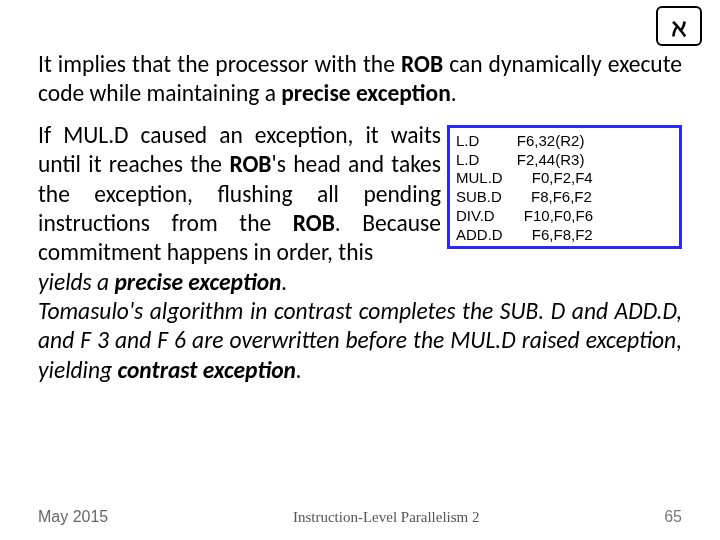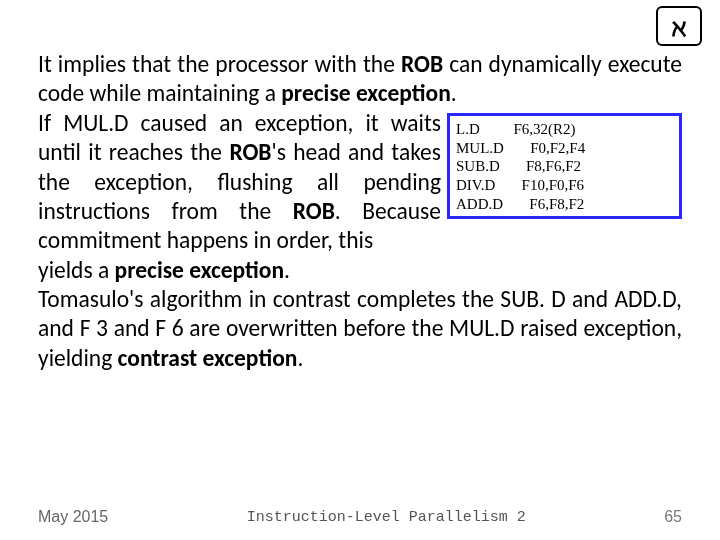--- a/index.html
+++ b/index.html
@@ -29,58 +29,59 @@
     position: absolute;
     top: 50px;
     left: 38px;
     right: 38px;
     font-size: 23.5px;
     line-height: 1.25;
     color: #000;
   }
   .para1 {
     text-align: justify;
-    margin-bottom: 0;
+    margin-bottom: 12px;
   }
   .row {
     display: flex;
     gap: 6px;
     align-items: flex-start;
   }
   .para2-wrap {
     flex: 1;
     text-align: justify;
   }
   .code-box {
     border: 3px solid #2828ff;
     padding: 4px 8px 2px 6px;
-    font-family: Liberation Serif, serif;
+    font-family: Liberation Sans, sans-serif;
     font-size: 15px;
     line-height: 1.25;
     color: #000;
     background: #fff;
     margin-top: 4px;
     min-width: 235px;
   }
   .code-row { white-space: pre; }
   .para3, .para4 {
     text-align: justify;
+    font-style: italic;
   }
   .footer {
     position: absolute;
     bottom: 14px;
     left: 38px;
     right: 38px;
     display: flex;
     align-items: center;
     font-size: 16px;
     color: #666;
   }
   .footer-date { flex: 0 0 auto; font-family: Arial, sans-serif; }
-  .footer-title { flex: 1; text-align: center; font-family: Liberation Mono, monospace; color: #555; font-size: 15px; }
+  .footer-title { flex: 1; text-align: center; font-family: Liberation Serif, serif; color: #555; font-size: 15px; }
   .footer-page { flex: 0 0 auto; font-family: Liberation Sans, sans-serif; color: #777; }
   b { font-weight: bold; }
 </style>
 </head>
 <body>
 
 <div class="logo">
   <span>ℵ</span>
 </div>
 
@@ -88,20 +89,21 @@
   <div class="para1">
     <span>It implies that the processor with the </span><b>ROB</b><span> can dynamically execute code while maintaining a </span><b>precise exception</b><span>.</span>
   </div>
 
   <div class="row">
     <div class="para2-wrap">
       <span>If MUL.D caused an exception, it waits until it reaches the </span><b>ROB</b><span>'s head and takes the exception, flushing all pending instructions from the </span><b>ROB</b><span>. Because commitment happens in order, this</span>
     </div>
     <div class="code-box">
       <div class="code-row">L.D         F6,32(R2)</div>
+      <div class="code-row">L.D         F2,44(R3)</div>
       <div class="code-row">MUL.D       F0,F2,F4</div>
       <div class="code-row">SUB.D       F8,F6,F2</div>
       <div class="code-row">DIV.D       F10,F0,F6</div>
       <div class="code-row">ADD.D       F6,F8,F2</div>
     </div>
   </div>
 
   <div class="para3">
     <span>yields a </span><b>precise exception</b><span>.</span>
   </div>

